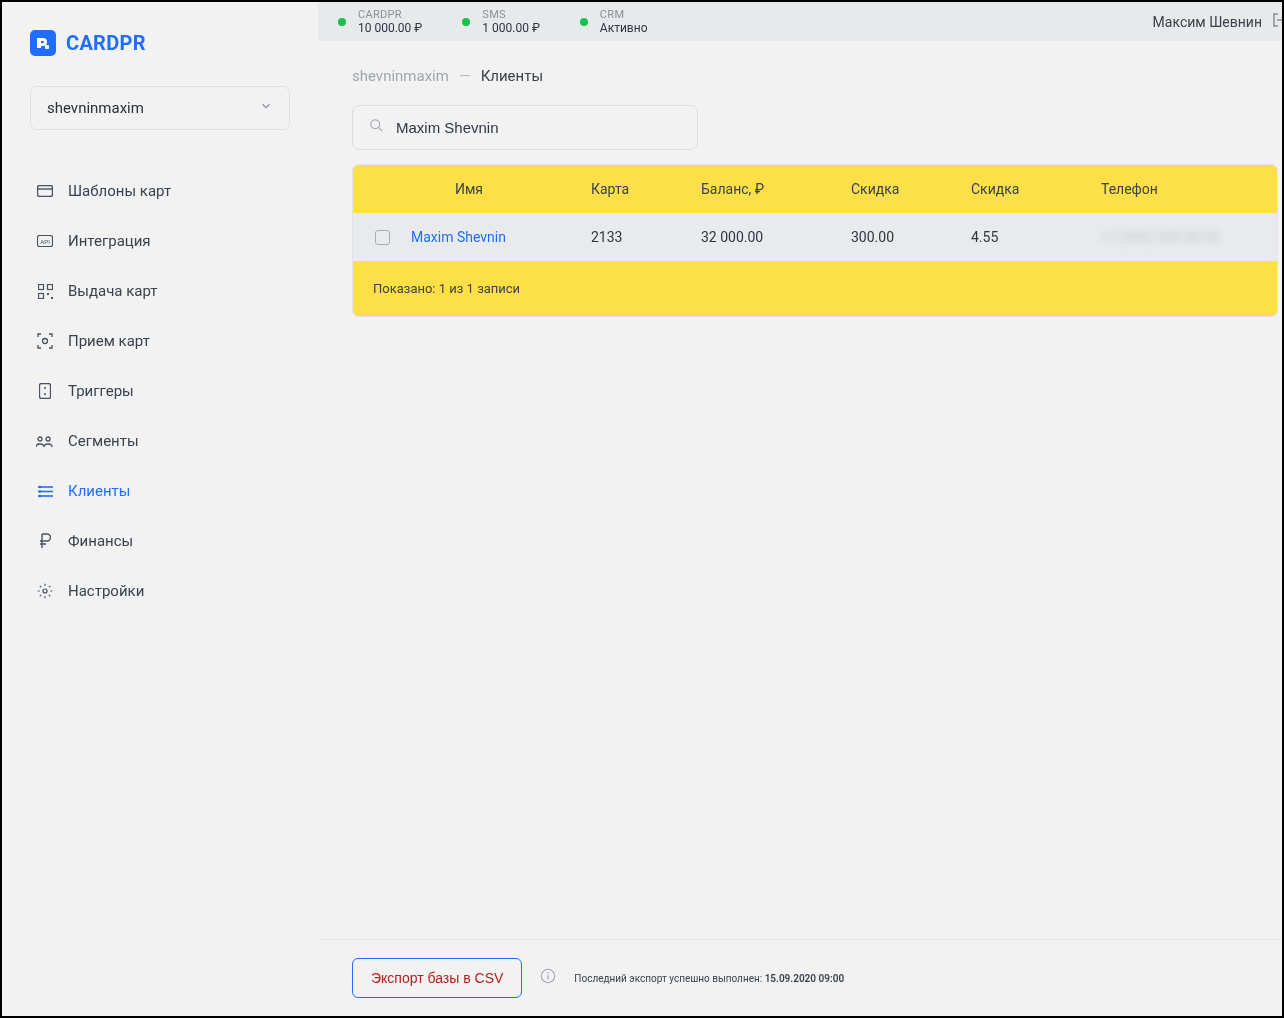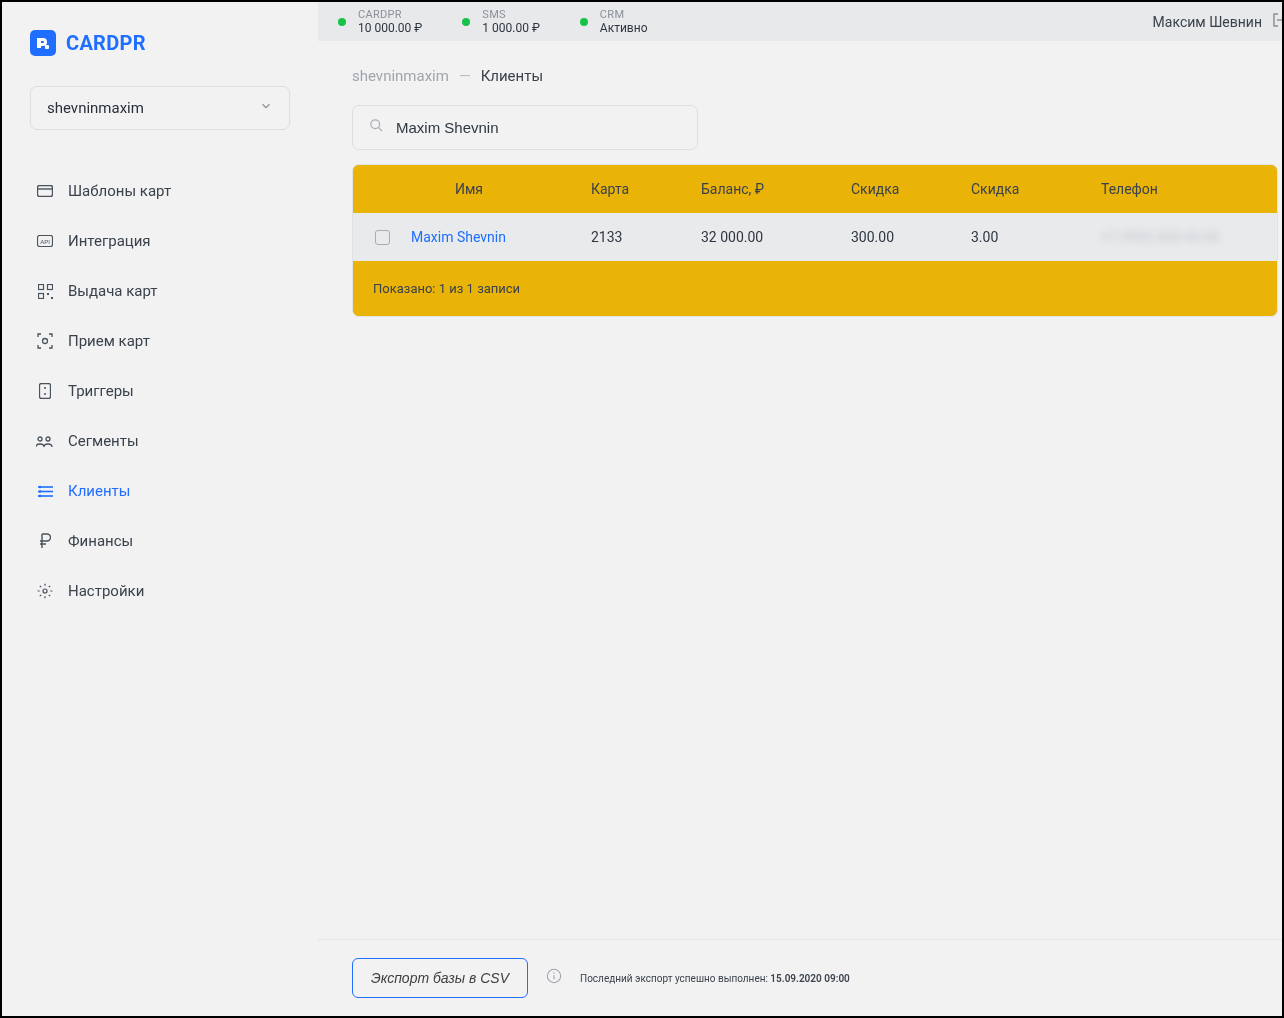--- a/index.html
+++ b/index.html
@@ -119,21 +119,21 @@
     }
     .search-box .sicon { color:#a8adb5; }
     .search-box input {
       border:none; outline:none; background:transparent;
       font-size:15px; color:#2e3640; width:100%;
     }
 
     .table-card {
       border:1px solid #e0e3e7;
       border-radius:7px;
-      background:#eab308;
+      background:#fde047;
       overflow:hidden;
     }
     .thead, .trow {
       display:grid;
       grid-template-columns: 58px 180px 110px 150px 120px 130px 160px;
       align-items:center;
       padding: 0 16px 0 0;
     }
     .thead {
       height:48px;
@@ -164,27 +164,26 @@
     .footer {
       border-top:1px solid #e3e5e8;
       background:#f2f2f3;
       padding: 18px 34px;
       display:flex;
       align-items:center;
       gap: 18px;
     }
     .export-btn {
       border:1px solid #1f6eff;
-      color:#404040;
+      color:#b91c1c;
       background:transparent;
       border-radius:6px;
       padding:11px 18px;
       font-size:14px;
       cursor:pointer;
-      font-style:italic;
     }
     .info-ic { color:#a0a5ad; }
     .export-status { font-size:10px; color:#3a424c; }
     .export-status b { font-weight:600; }
   </style>
 </head>
 <body>
 
 <div class="app">
 
@@ -364,21 +363,21 @@
           <div>Телефон</div>
         </div>
         <div class="trow">
           <div class="cb">
               <span class="checkbox"></span>
             </div>
           <div class="namecell">Maxim Shevnin</div>
           <div>2133</div>
           <div>32 000.00</div>
           <div>300.00</div>
-          <div>3.00</div>
+          <div>4.55</div>
           <div class="blurph">+7 (900) 000-00-00</div>
         </div>
         <div class="tfoot">Показано: 1 из 1 записи</div>
       </div>
     </div>
 
     <div class="footer">
       <button class="export-btn">Экспорт базы в CSV</button>
       <span class="info-ic">
         <svg width="16" height="16" viewBox="0 0 24 24">

